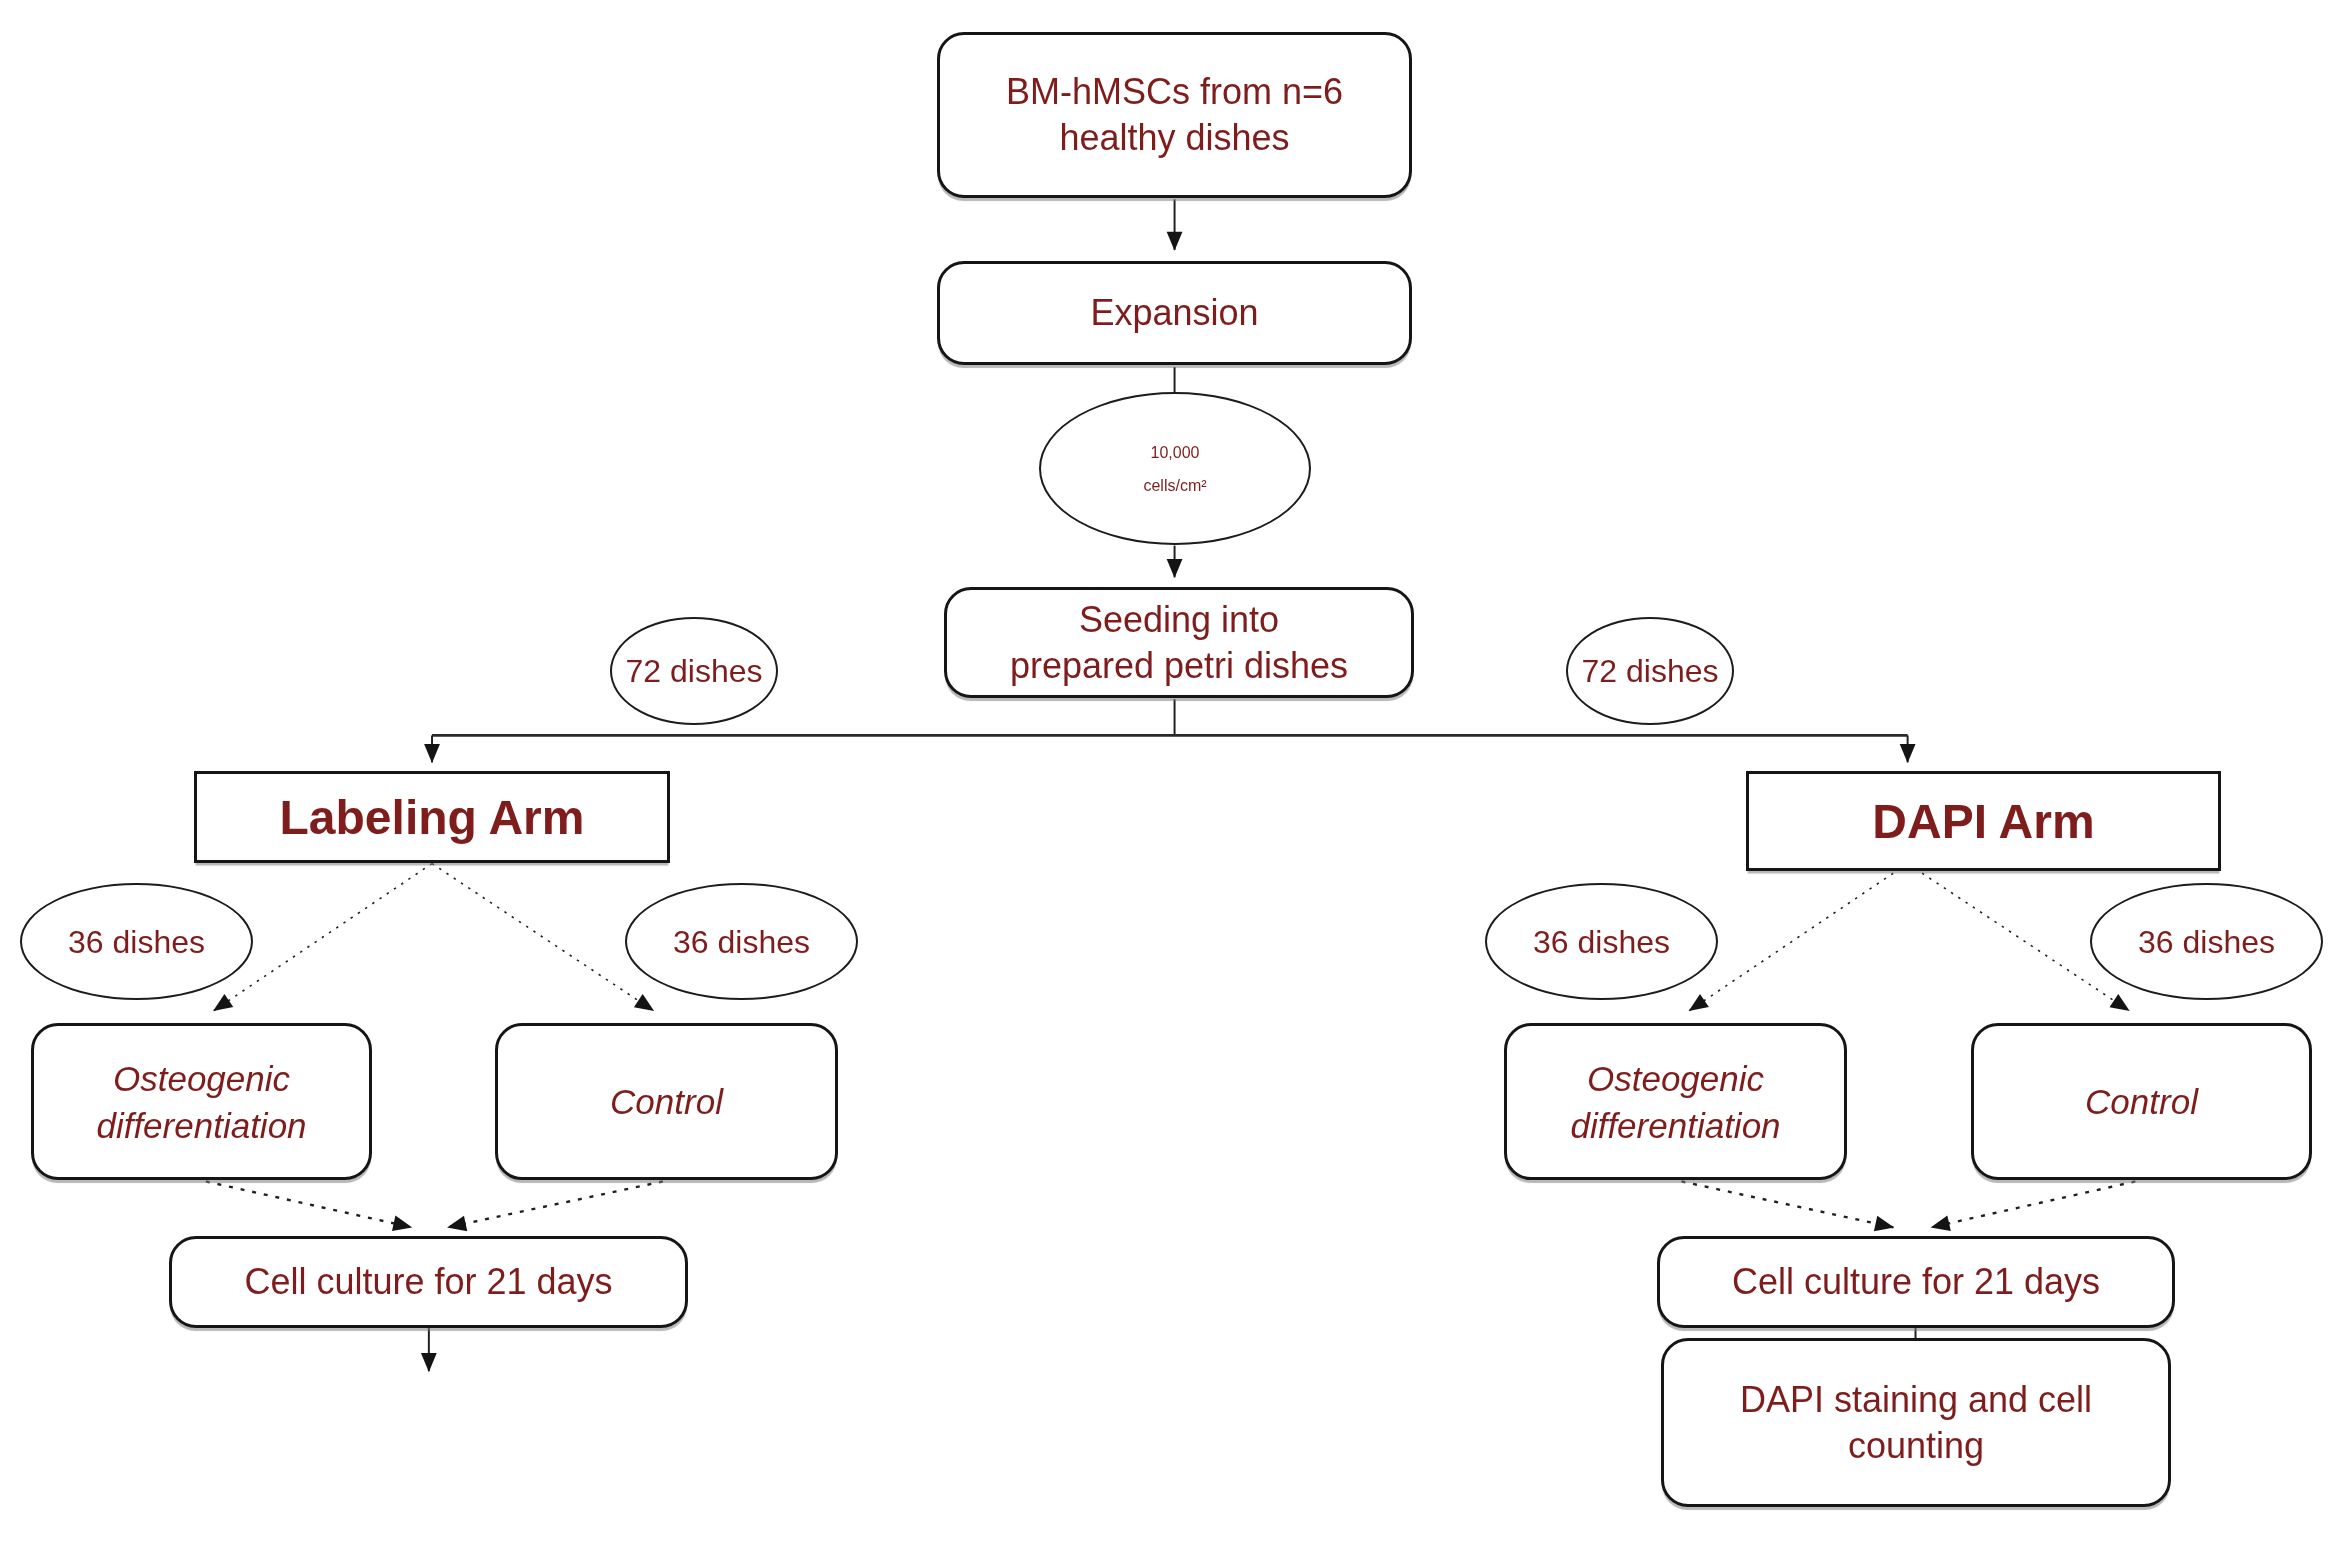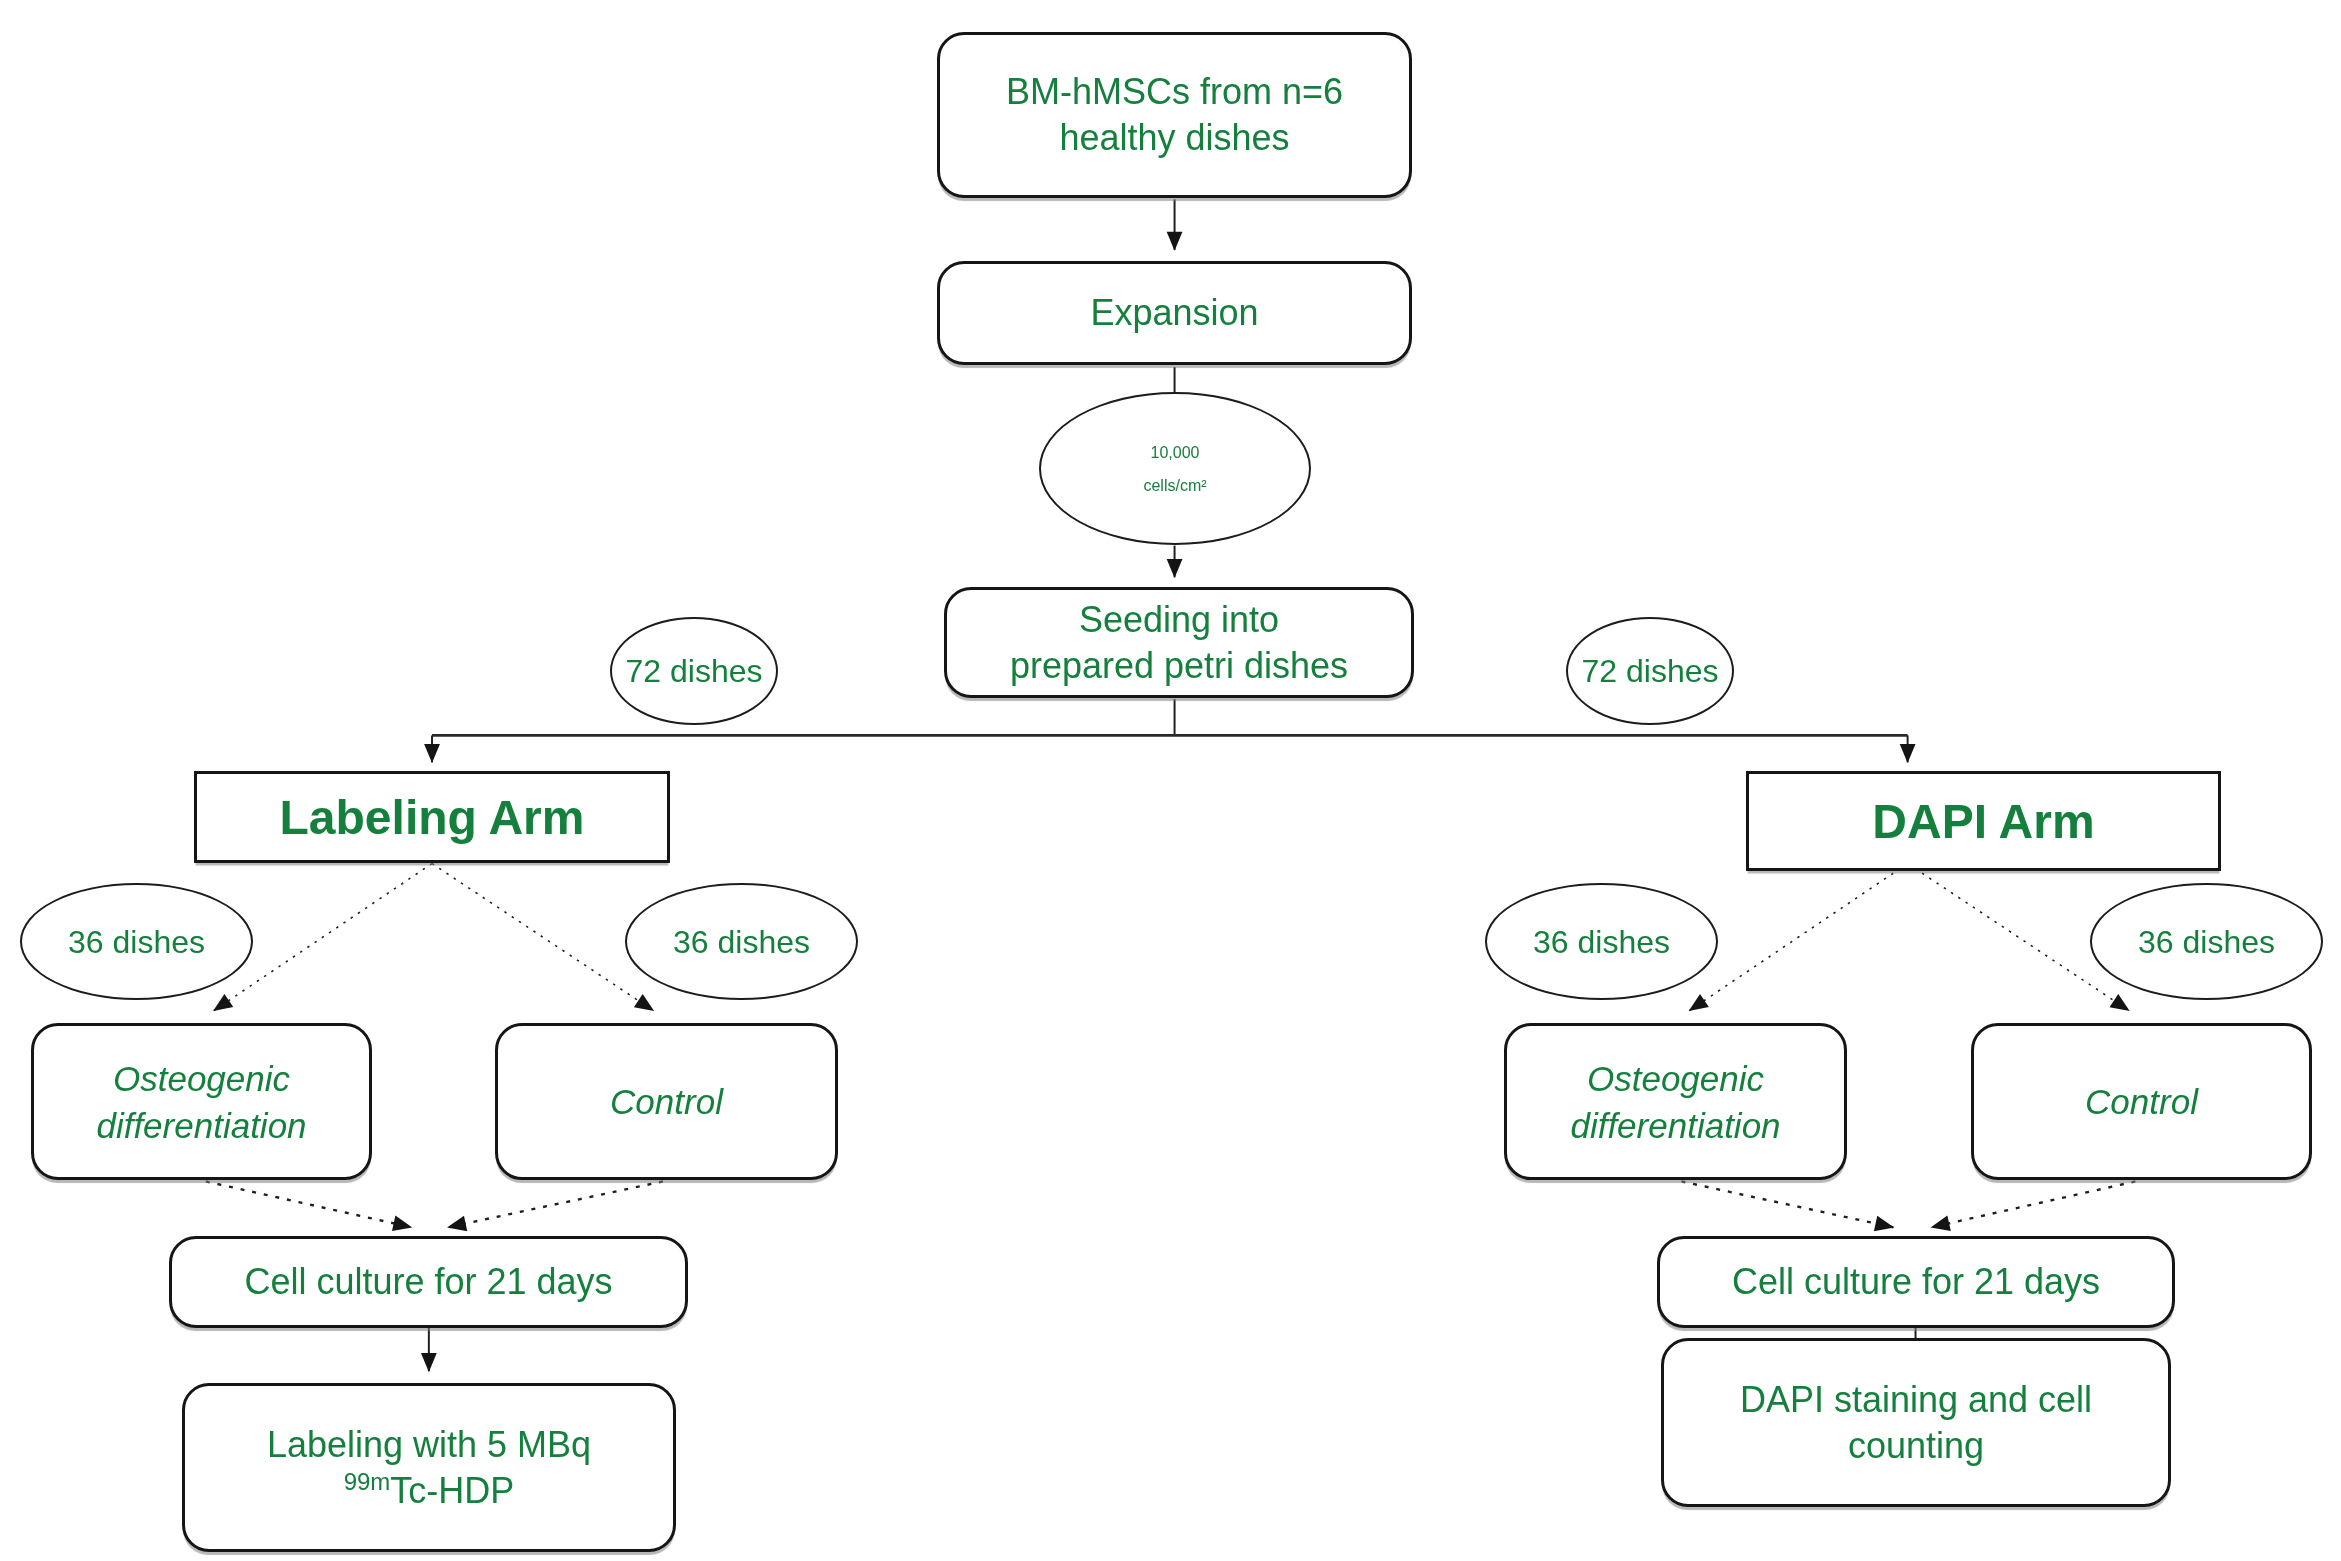--- a/index.html
+++ b/index.html
@@ -1,21 +1,21 @@
 <!DOCTYPE html>
 <html style="font-size:12.7px"><head>
 <meta charset="utf-8">
 <style>
   html,body{margin:0;padding:0;background:#ffffff;}
   #canvas{
     position:relative;
     width:2342px;height:1561px;
     background:#ffffff;
     font-family:"Liberation Sans", sans-serif;
-    color:#15803d;
+    color:#7f1d1d;
     overflow:hidden;
   }
   #wires{position:absolute;left:0;top:0;width:2342px;height:1561px;}
   .node{
     position:absolute;
     display:flex;flex-direction:column;
     align-items:center;justify-content:center;
     text-align:center;
     background:#ffffff;
     box-sizing:border-box;
@@ -138,25 +138,19 @@
     <div>Control</div>
   </div>
 
   <div class="node round fs-main" style="left:169px;top:1236px;width:519px;height:92px">
     <div>Cell culture for 21 days</div>
   </div>
   <div class="node round fs-main" style="left:1657px;top:1236px;width:518px;height:92px">
     <div>Cell culture for 21 days</div>
   </div>
 
-  <div class="node round fs-main" style="left:182px;top:1383px;width:494px;height:169px">
-    <div>Labeling with 5 MBq</div>
-    <div>
-      <sup class="iso">99m</sup><span>Tc-HDP</span>
-    </div>
-  </div>
   <div class="node round fs-main" style="left:1661px;top:1338px;width:510px;height:169px">
     <div>DAPI staining and cell</div>
     <div>counting</div>
   </div>
 
 </div>
 
 
 </body></html>

